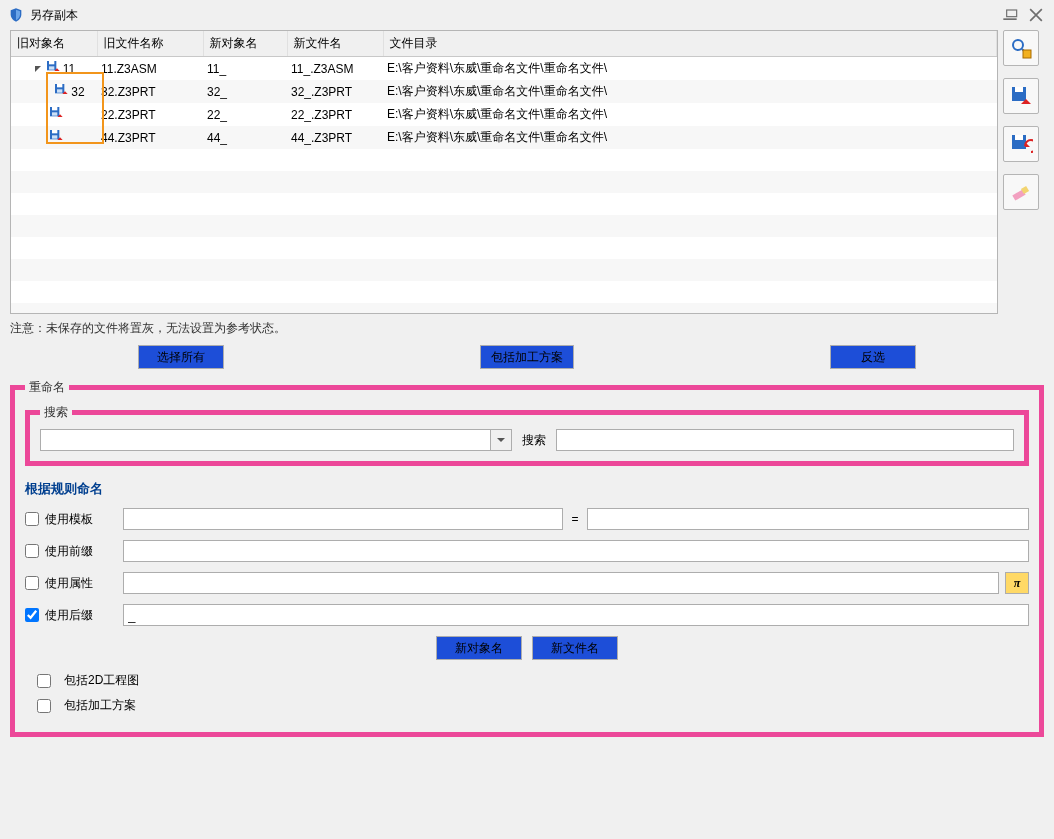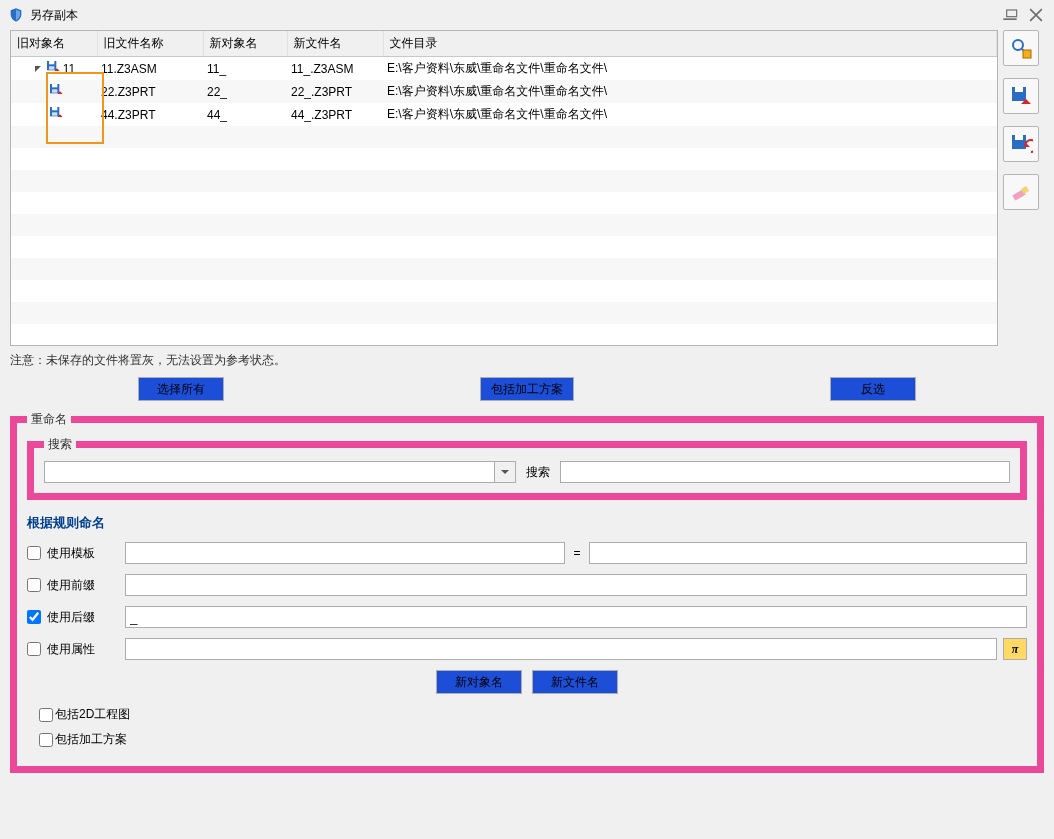--- a/index.html
+++ b/index.html
@@ -32,21 +32,21 @@
     cursor: pointer;
   }
   .content {
     padding: 0 10px 10px 10px;
   }
   .main-row { display: flex; }
   .table-wrap {
     flex: 1;
     border: 1px solid #b5b5b5;
     background: #fff;
-    height: 316px;
+    height: 284px;
     overflow: hidden;
   }
   table.tree {
     width: 100%;
     border-collapse: collapse;
     table-layout: fixed;
   }
   .tree thead th {
     background: #f0f0f0;
     border-bottom: 1px solid #c8c8c8;
@@ -122,21 +122,21 @@
     min-width: 86px;
     height: 24px;
     padding: 0 10px;
     background: #1d4ed8;
     border: 1px solid #adadad;
     cursor: pointer;
     font-family: inherit;
     font-size: 12px;
   }
   fieldset {
-    border: 7px solid #ec4899;
+    border: 5px solid #ec4899;
     padding: 8px 10px 10px 10px;
     margin: 0 0 11px 0;
   }
   legend { padding: 0 4px; color: #333; }
   .search-row {
     display: flex;
     align-items: center;
     gap: 6px;
   }
   .search-left {
@@ -208,21 +208,21 @@
   .name-btn-row {
     display: flex;
     justify-content: center;
     gap: 10px;
     margin-top: 8px;
     margin-bottom: 12px;
   }
   .include-row {
     display: flex;
     align-items: center;
-    gap: 2px;
+    gap: 13px;
     margin-bottom: 8px;
     padding-left: 12px;
   }
   .include-row input[type=checkbox]{ width:14px; height:14px; margin:0; }
   .table-area { position: relative; }
 </style>
 </head>
 <body>
 
 <div class="titlebar">
@@ -276,20 +276,38 @@
                         <rect x="6" y="3" width="8" height="5" fill="#fff"></rect>
                         <rect x="6" y="11" width="8" height="5" fill="#cbe0f7"></rect>
                         <path d="M14 18 L22 18 L18 14 Z" fill="#d22"></path>
                       </svg></span>
                     <span>11</span>
                   </div>
                 </td>
                 <td>11.Z3ASM</td>
                 <td>11_</td>
                 <td>11_.Z3ASM</td>
+                <td>E:\客户资料\东威\重命名文件\重命名文件\</td>
+              </tr>
+              <tr>
+                <td>
+                  <div class="tree-cell" style="padding-left: 18px;">
+                    <span class="expand"></span>
+                    <span><svg class="node-icon" viewBox="0 0 24 24">
+                        <rect x="3" y="3" width="14" height="14" fill="#2b6cc4"></rect>
+                        <rect x="6" y="3" width="8" height="5" fill="#fff"></rect>
+                        <rect x="6" y="11" width="8" height="5" fill="#cbe0f7"></rect>
+                        <path d="M14 18 L22 18 L18 14 Z" fill="#d22"></path>
+                      </svg></span>
+                    <span>32</span>
+                  </div>
+                </td>
+                <td>32.Z3PRT</td>
+                <td>32_</td>
+                <td>32_.Z3PRT</td>
                 <td>E:\客户资料\东威\重命名文件\重命名文件\</td>
               </tr>
               <tr>
                 <td>
                   <div class="tree-cell" style="padding-left: 18px; gap: 35px;">
                     <span class="expand"></span>
                     <span><svg class="node-icon" viewBox="0 0 24 24">
                         <rect x="3" y="3" width="14" height="14" fill="#2b6cc4"></rect>
                         <rect x="6" y="3" width="8" height="5" fill="#fff"></rect>
                         <rect x="6" y="11" width="8" height="5" fill="#cbe0f7"></rect>
@@ -458,32 +476,32 @@
       <input class="rule-input" value="" style="">
     </div>
 
     <div class="rule-row">
       <input type="checkbox" id="cb-prefix" style="">
       <span class="rule-label">使用前缀</span>
       <input class="rule-input" value="" style="">
     </div>
 
     <div class="rule-row">
-      <input type="checkbox" id="cb-suffix" checked="" style="">
-      <span class="rule-label">使用后缀</span>
-      <input class="rule-input" value="_" style="">
-    </div>
-
-    <div class="rule-row">
       <input type="checkbox" id="cb-attr" style="">
       <span class="rule-label">使用属性</span>
       <input class="rule-input" value="" style="">
       <div class="pi-btn">π</div>
     </div>
 
+    <div class="rule-row">
+      <input type="checkbox" id="cb-suffix" checked="" style="">
+      <span class="rule-label">使用后缀</span>
+      <input class="rule-input" value="_" style="">
+    </div>
+
     <div class="name-btn-row">
       <button class="btn">新对象名</button>
       <button class="btn">新文件名</button>
     </div>
 
     <div class="include-row">
       <input type="checkbox" id="cb-2d" style="">
       <span>包括2D工程图</span>
     </div>
     <div class="include-row">

